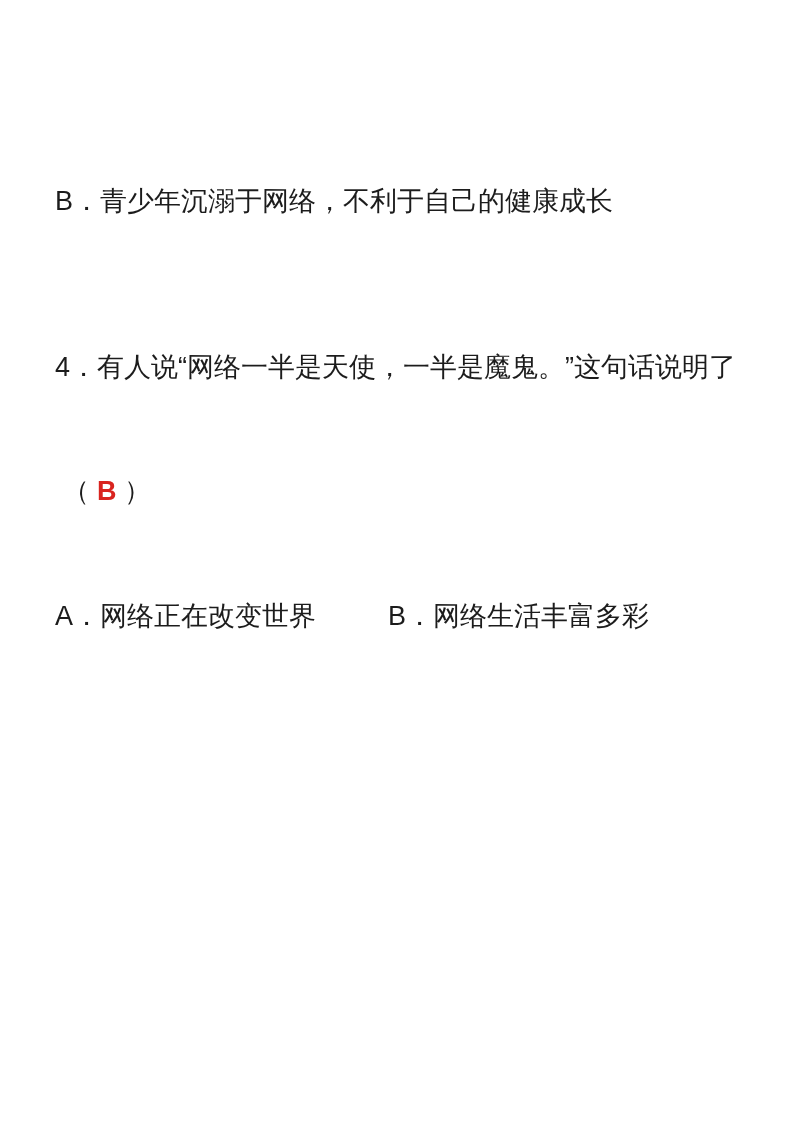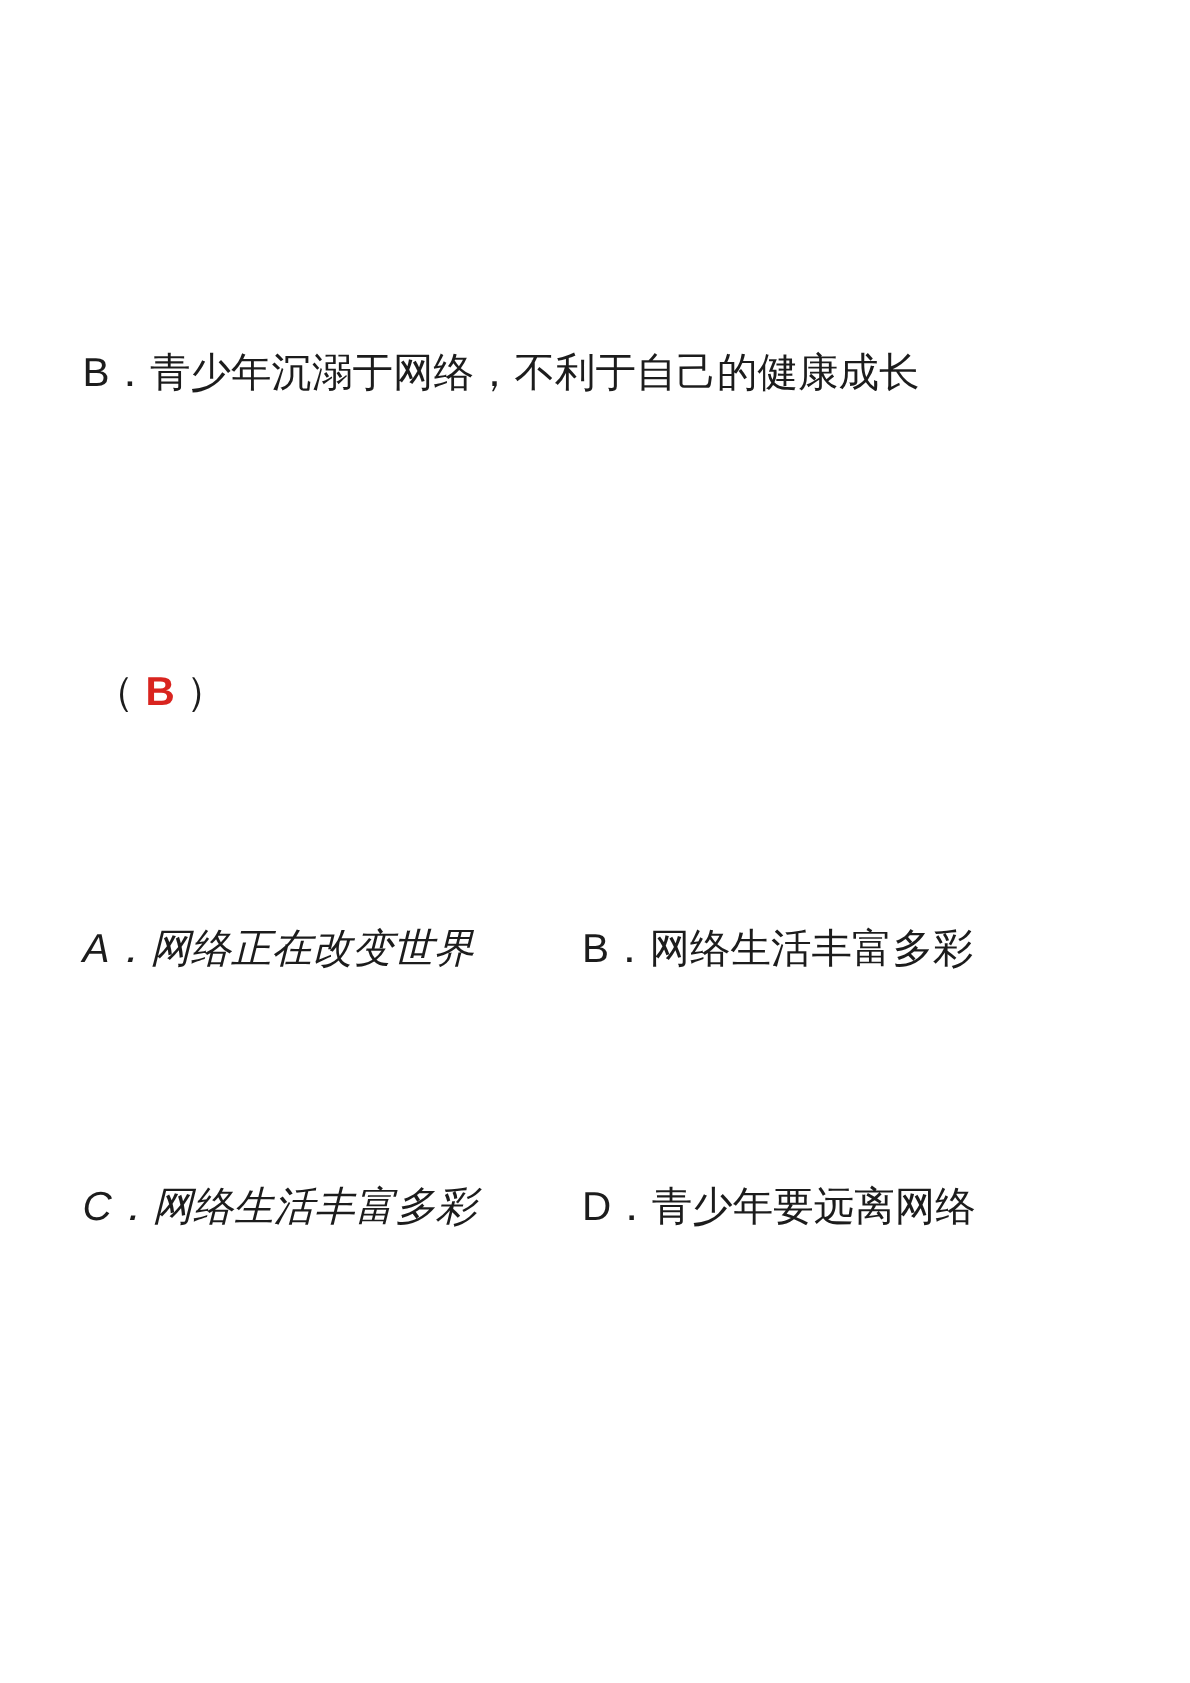--- a/index.html
+++ b/index.html
@@ -21,42 +21,40 @@
   .doc {
     padding: 56px 28px 0 55px;
     font-family: "Liberation Sans", "DejaVu Sans", sans-serif;
     font-size: 27px;
     line-height: 41.5px;
     color: var(--text);
     white-space: pre-wrap;
   }
   .line {
     min-height: 41.5px;
-    margin-top: 47px;
   }
   .ans {
     color: var(--answer);
     font-weight: bold;
   }
   .col1 {
     display: inline-block;
     width: 333px;
-    font-style: italic;
   }
 </style>
 </head>
 <body>
 
 <div class="doc">
 
   <div class="line"><span>B．青少年沉溺于网络，不利于自己的健康成长</span></div>
 
+  <div class="line"><span>4．有人说“网络一半是天使，一半是魔鬼。”这句话说明了</span></div>
   <div class="line"><span> （ </span><span class="ans">B</span><span> ）</span></div>
   <div class="line"><span class="col1">A．网络正在改变世界</span><span>B．网络生活丰富多彩</span></div>
-  <div class="line"><span class="col1">C．网络生活丰富多彩</span><span>D．青少年要远离网络</span></div>
 
   
   
   
   
   
   
   
   
   

